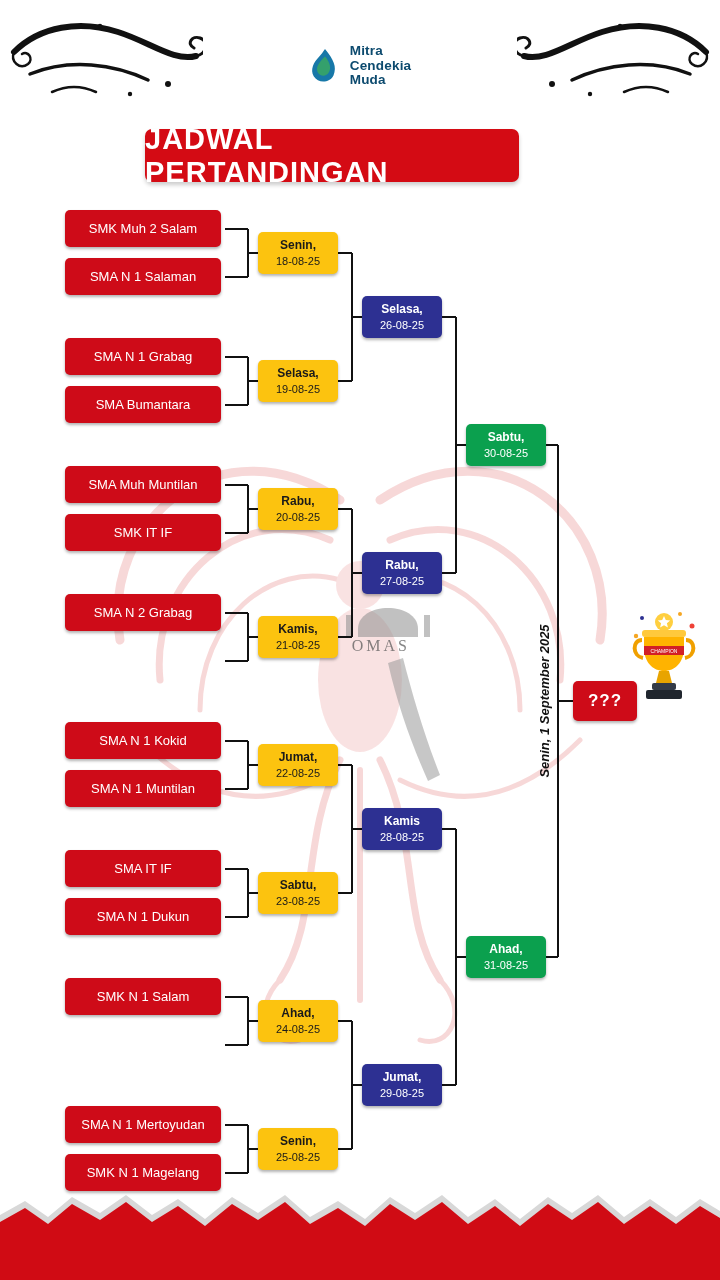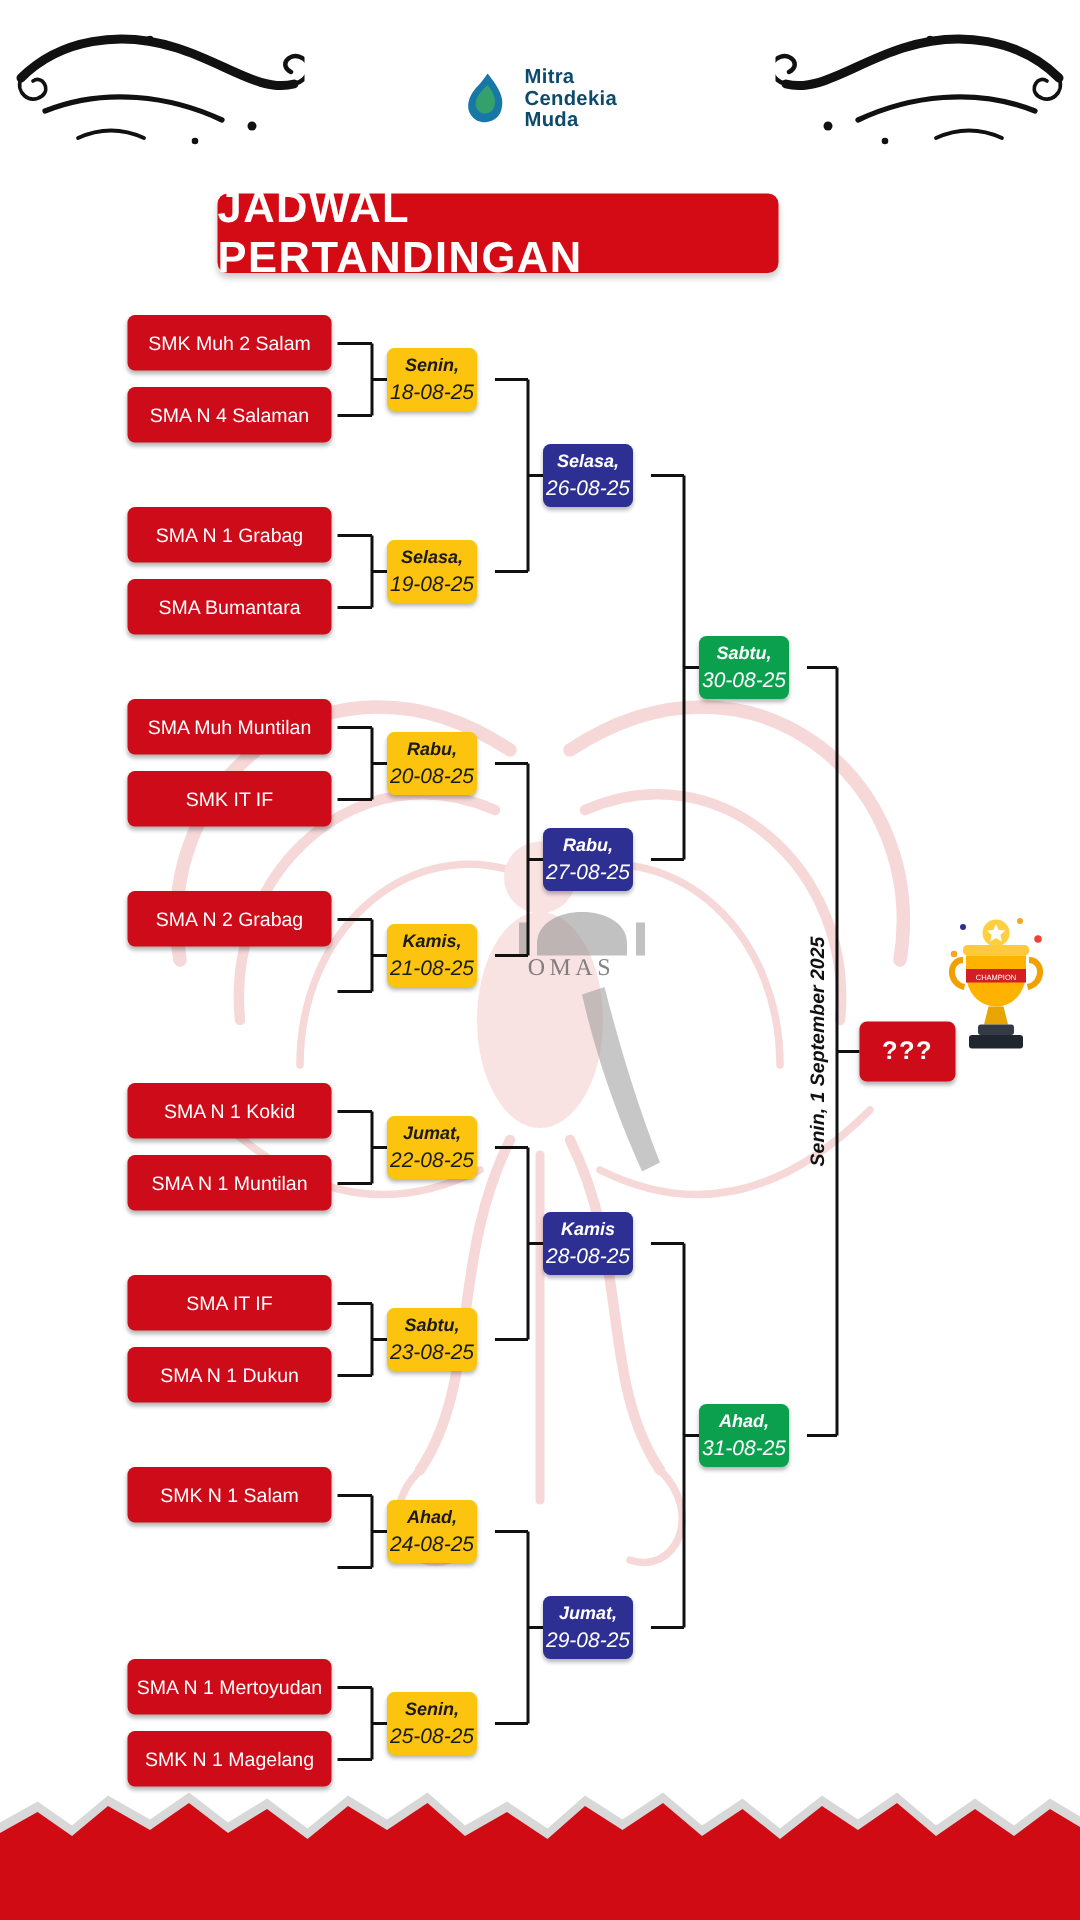--- a/index.html
+++ b/index.html
@@ -11,31 +11,31 @@
   
   .logo{position:absolute;top:44px;left:0;right:0;display:flex;justify-content:center;align-items:center;gap:9px;}
   .logo-text{color:#0c4a6e;font-weight:700;font-size:13.5px;line-height:14.5px;letter-spacing:.2px;}
   .title-banner{
     position:absolute;left:145px;top:129px;width:374px;height:53px;background:#d40b14;border-radius:7px;
     color:#fff;display:flex;align-items:center;justify-content:center;
     font-size:29px;font-weight:800;letter-spacing:1px;box-shadow:0 3px 4px rgba(0,0,0,.2);
   }
   
   .team{
-    position:absolute;left:65px;width:136px;height:37px;background:#ce0b18;border-radius:5px;
+    position:absolute;left:65px;width:156px;height:37px;background:#ce0b18;border-radius:5px;
     color:#fff;display:flex;align-items:center;justify-content:center;
-    font-size:13px;font-weight:500;box-shadow:0 2px 3px rgba(0,0,0,.3);white-space:nowrap;margin-left:20px;
+    font-size:13px;font-weight:500;box-shadow:0 2px 3px rgba(0,0,0,.3);white-space:nowrap;
   }
   .match{
-    position:absolute;width:60px;height:42px;border-radius:5px;display:flex;flex-direction:column;
-    align-items:center;justify-content:center;font-style:italic;line-height:1.3;
+    position:absolute;width:80px;height:42px;border-radius:5px;display:flex;flex-direction:column;
+    align-items:center;justify-content:center;line-height:1.3;
     box-shadow:0 2px 3px rgba(0,0,0,.3);
   }
   .match .day{font-size:12px;font-weight:600;}
-  .match .date{font-size:14px;}
+  .match .date{font-size:11px;}
   .yellow{left:258px;background:#fcc30f;color:#1a1a1a;}
   .blue{left:362px;background:#2d3092;color:#fff;}
   .green{left:466px;background:#0ba04e;color:#fff;}
   .champion-box{
     position:absolute;left:573px;top:681px;width:64px;height:40px;background:#ce0b18;border-radius:5px;
     color:#fff;font-weight:700;font-size:17px;letter-spacing:1px;
     display:flex;align-items:center;justify-content:center;box-shadow:0 2px 3px rgba(0,0,0,.3);
   }
   .final-label{
     position:absolute;left:435px;top:693px;width:220px;height:16px;transform:rotate(-90deg);
@@ -134,21 +134,21 @@
       M330 253 H352 M330 381 H352 M352 253 V381 M352 317 H362
       M330 509 H352 M330 637 H352 M352 509 V637 M352 573 H362
       M330 765 H352 M330 893 H352 M352 765 V893 M352 829 H362
       M330 1021 H352 M330 1149 H352 M352 1021 V1149 M352 1085 H362
       M434 317 H456 M434 573 H456 M456 317 V573 M456 445 H466
       M434 829 H456 M434 1085 H456 M456 829 V1085 M456 957 H466
       M538 445 H558 M538 957 H558 M558 445 V957 M558 701 H573"></path>
   </svg>
 
   <div class="team" style="top:210px">SMK Muh 2 Salam</div>
-  <div class="team" style="top:258px">SMA N 4 Salaman</div>
+  <div class="team" style="top:258px">SMA N 1 Salaman</div>
   <div class="team" style="top:338px">SMA N 1 Grabag</div>
   <div class="team" style="top:466px">SMA Muh Muntilan</div>
   <div class="team" style="top:386px">SMA Bumantara</div>
   <div class="team" style="top:514px">SMK IT IF</div>
   <div class="team" style="top:594px">SMA N 2 Grabag</div>
   <div class="team" style="top:722px">SMA N 1 Kokid</div>
   <div class="team" style="top:770px">SMA N 1 Muntilan</div>
   <div class="team" style="top:850px">SMA IT IF</div>
   <div class="team" style="top:898px">SMA N 1 Dukun</div>
   <div class="team" style="top:978px">SMK N 1 Salam</div>

